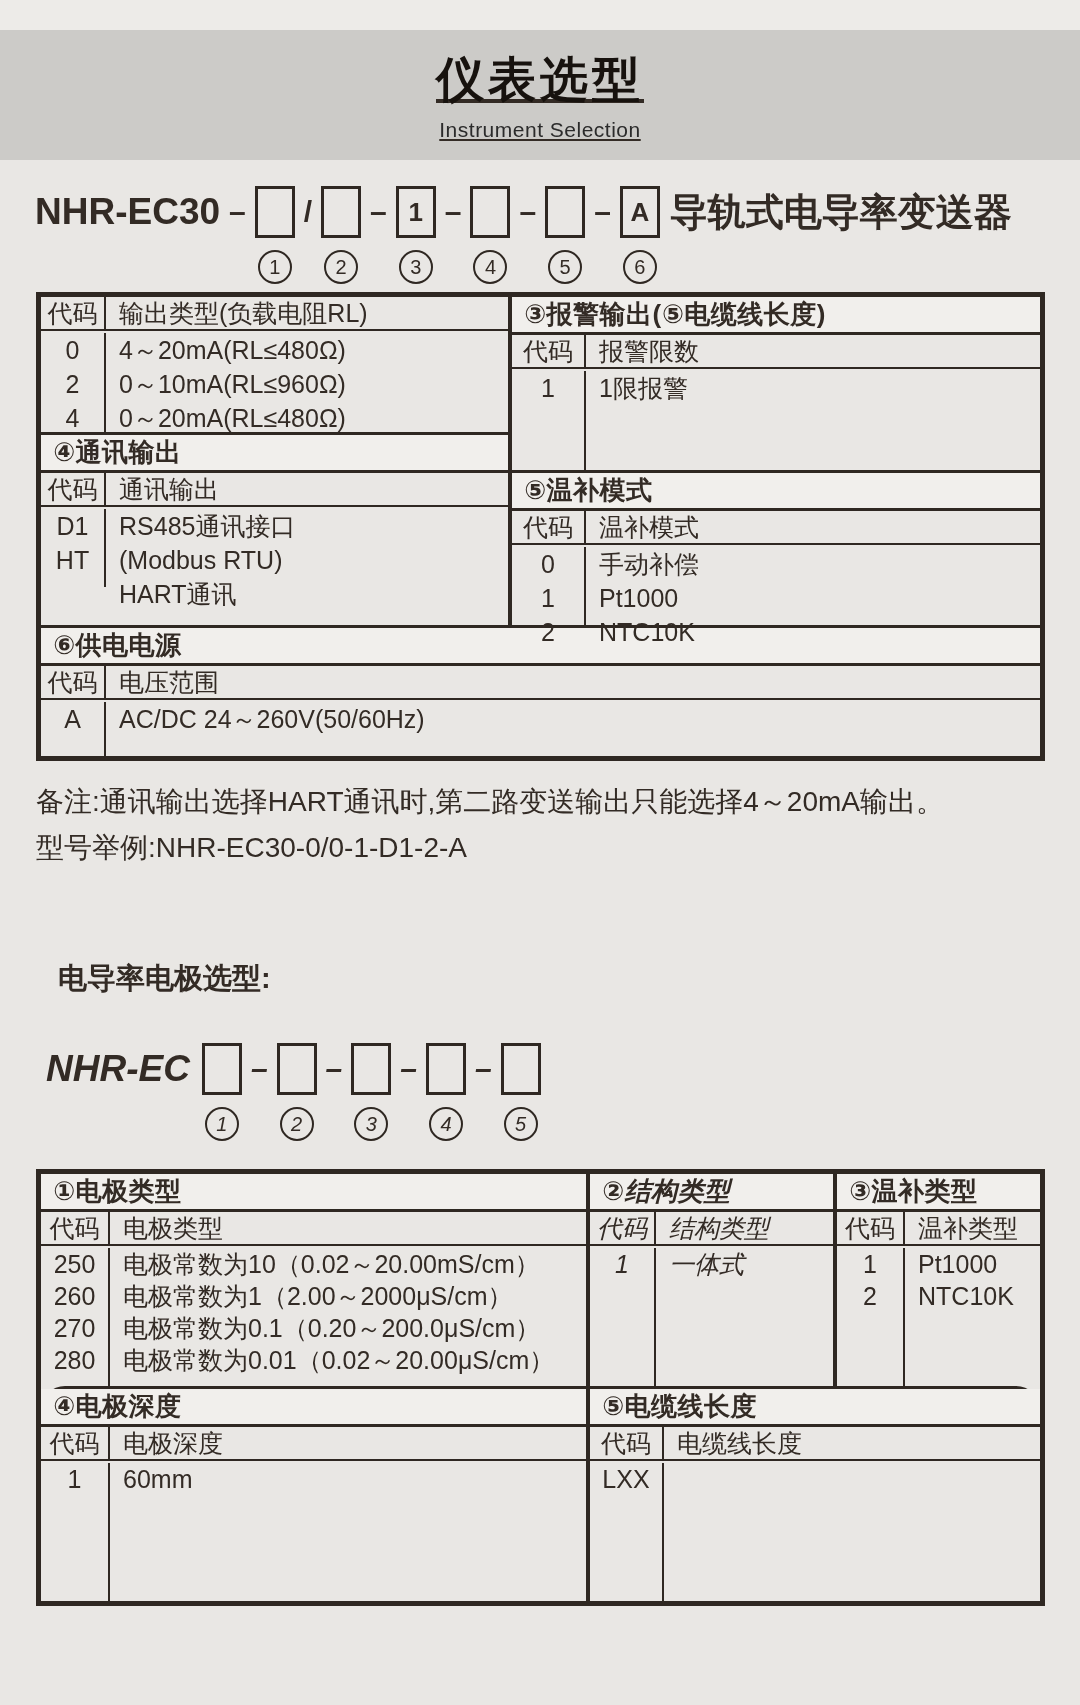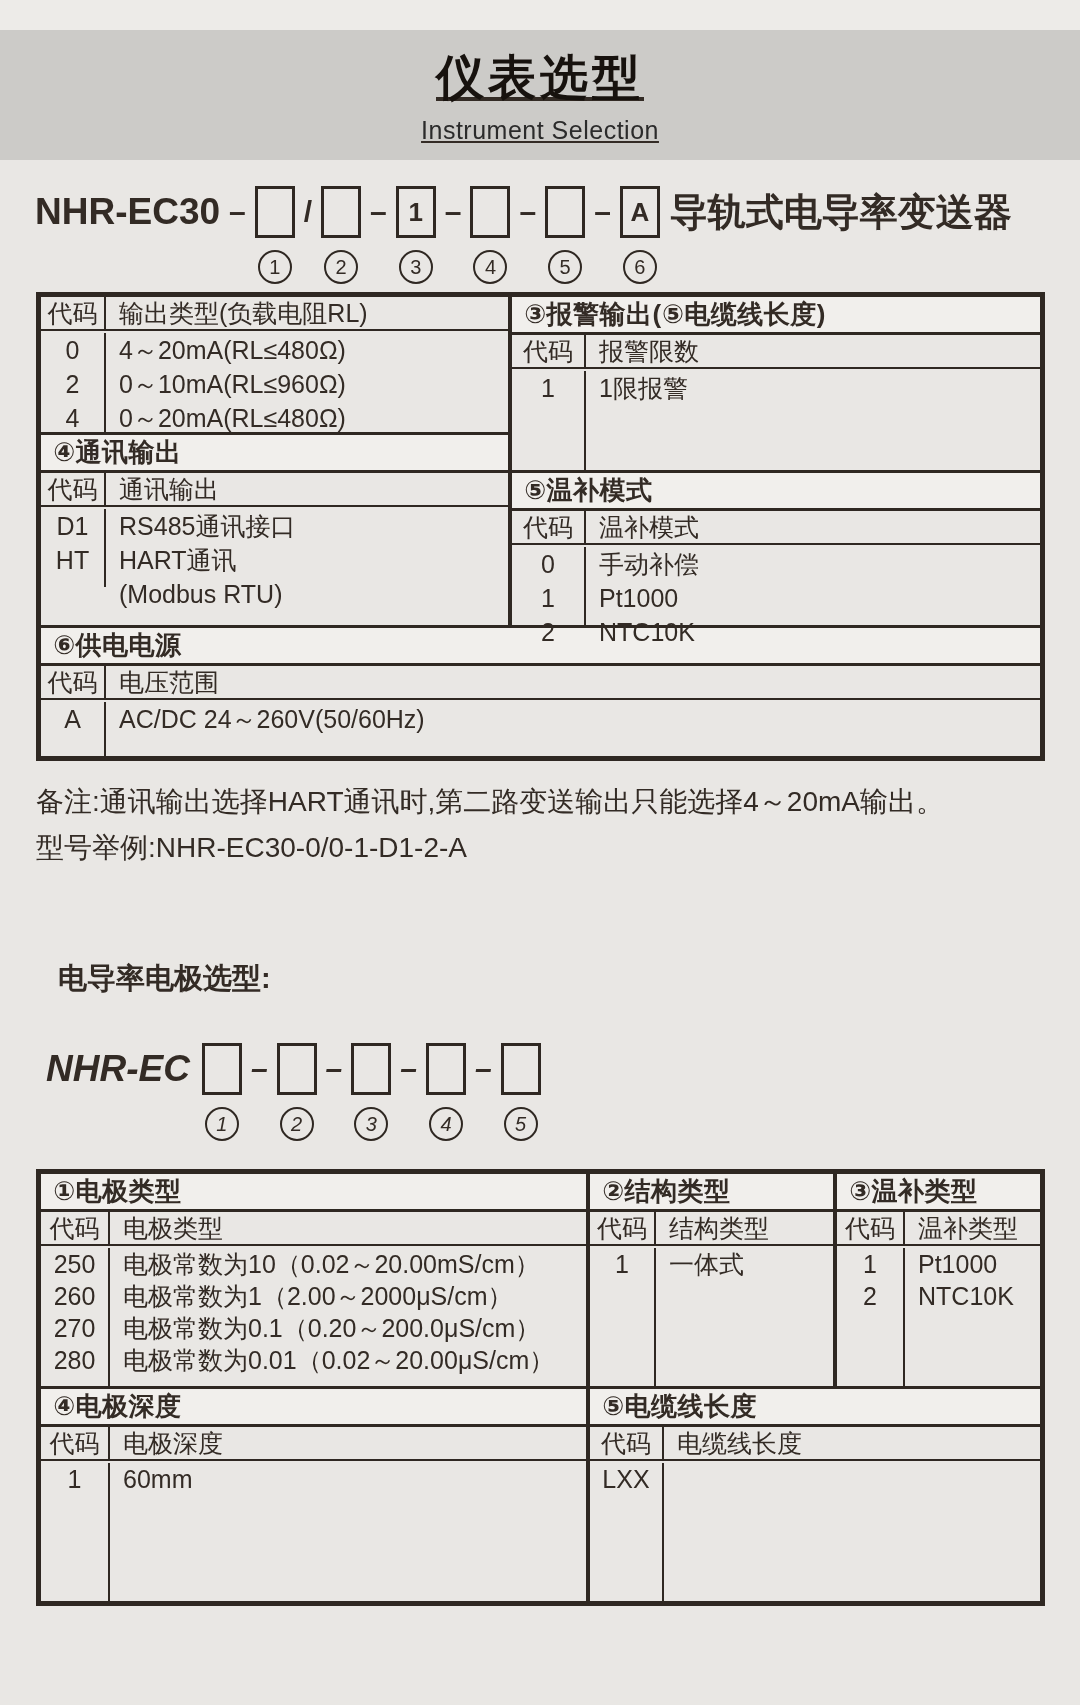--- a/index.html
+++ b/index.html
@@ -11,21 +11,21 @@
     color: var(--text, #332b25);
     font-family: "Liberation Sans", "DejaVu Sans", sans-serif;
   }
   .top-strip { height: 30px; background: var(--strip, #edebe8); }
   .band {
     height: 130px;
     background: var(--band, #cccbc8);
     display: flex; flex-direction: column; align-items: center; justify-content: center; text-decoration: underline;
   }
   .band h1 { font-size: 48px; font-weight: 700; letter-spacing: 4px; color: #17120e; }
-  .band .sub { font-size: 25px; margin-top: 6px; color: #2b2b2b; letter-spacing: 0.5px; }
+  .band .sub { font-size: 21px; margin-top: 6px; color: #2b2b2b; letter-spacing: 0.5px; }
 
   
   .model-line { display: flex; align-items: flex-start; margin: 26px 0 8px 35px; }
   .mtext, .msep { height: 52px; display: flex; align-items: center; font-weight: 700; }
   .mtext { font-size: 37px; letter-spacing: 0px; }
   .msuffix { font-size: 38px; margin-left: 10px; }
   .msep { font-size: 30px; margin: 0 9px; }
   .munit { display: flex; flex-direction: column; align-items: center; }
   .mbox {
     width: 40px; height: 52px; border: 3px solid var(--line, #2f2822);
@@ -70,26 +70,26 @@
   .t1 .ln { line-height: 34px; }
   .t1 .h104 { height: 104px; border-bottom: 3px solid var(--line, #2f2822); }
   .t1 .h112 { height: 80px; }
   .t1 .h56 { height: 56px; }
   .t1-sec6 { border-top: 3px solid var(--line, #2f2822); }
   .t1-sec6 .ccol { width: 65px; }
 
   
   .t2-top { display: flex; }
   .t2-colA { width: 549px; border-right: 4px solid var(--line, #2f2822); }
-  .t2-colB { width: 247px; border-right: 4px solid var(--line, #2f2822); }
+  .t2-colB { width: 247px; border-right: 4px solid var(--line, #2f2822); font-style: italic; }
   .t2-colC { flex: 1; }
   .t2-colA .ccol { width: 69px; }
   .t2-colB .ccol { width: 66px; }
   .t2-colC .ccol { width: 68px; }
-  .t2-bot { display: flex; border-top: 3px solid var(--line, #2f2822); }
+  .t2-bot { display: flex; border-top: 3px solid var(--line, #2f2822); border-radius: 24px; }
   .t2-colD { width: 549px; border-right: 4px solid var(--line, #2f2822); }
   .t2-colE { flex: 1; }
   .t2-colD .ccol { width: 69px; }
   .t2-colE .ccol { width: 74px; }
   .t2 .ln { line-height: 32px; }
   .t2 .h140 { height: 140px; }
 
   
   .notes { margin: 18px 36px 0 36px; font-size: 28px; line-height: 46px; font-weight: 500; }
   .elec-heading { margin: 88px 0 0 58px; font-size: 29px; font-weight: 700; }
@@ -164,22 +164,22 @@
         <div class="dcol">通讯输出</div>
       </div>
       <div class="trow body h112">
         <div class="ccol">
             <div class="ln">D1</div>
             <div class="ln"></div>
             <div class="ln">HT</div>
           </div>
         <div class="dcol">
             <div class="ln">RS485通讯接口</div>
+            <div class="ln">(Modbus RTU)</div>
             <div class="ln">HART通讯</div>
-            <div class="ln">(Modbus RTU)</div>
           </div>
       </div>
     </div>
     <div class="t1-colR">
       <div class="trow sec">③报警输出(⑤电缆线长度)</div>
       <div class="trow head">
         <div class="ccol">代码</div>
         <div class="dcol">报警限数</div>
       </div>
       <div class="trow body h104">

